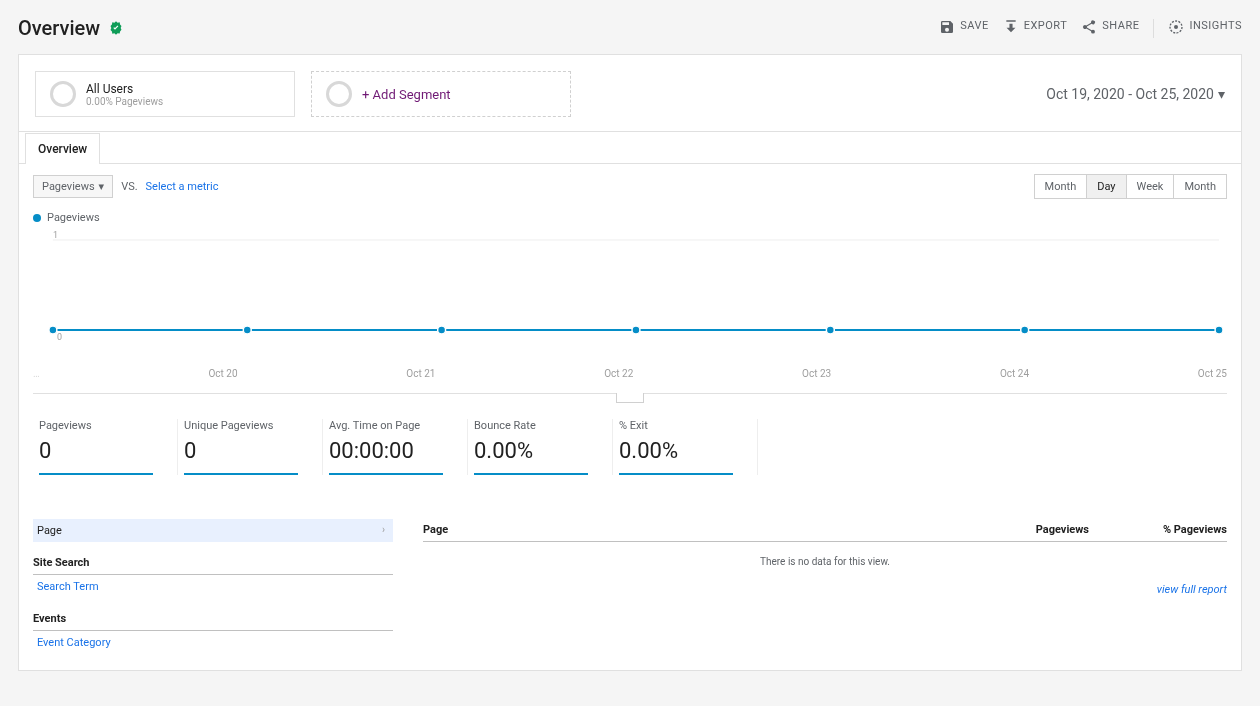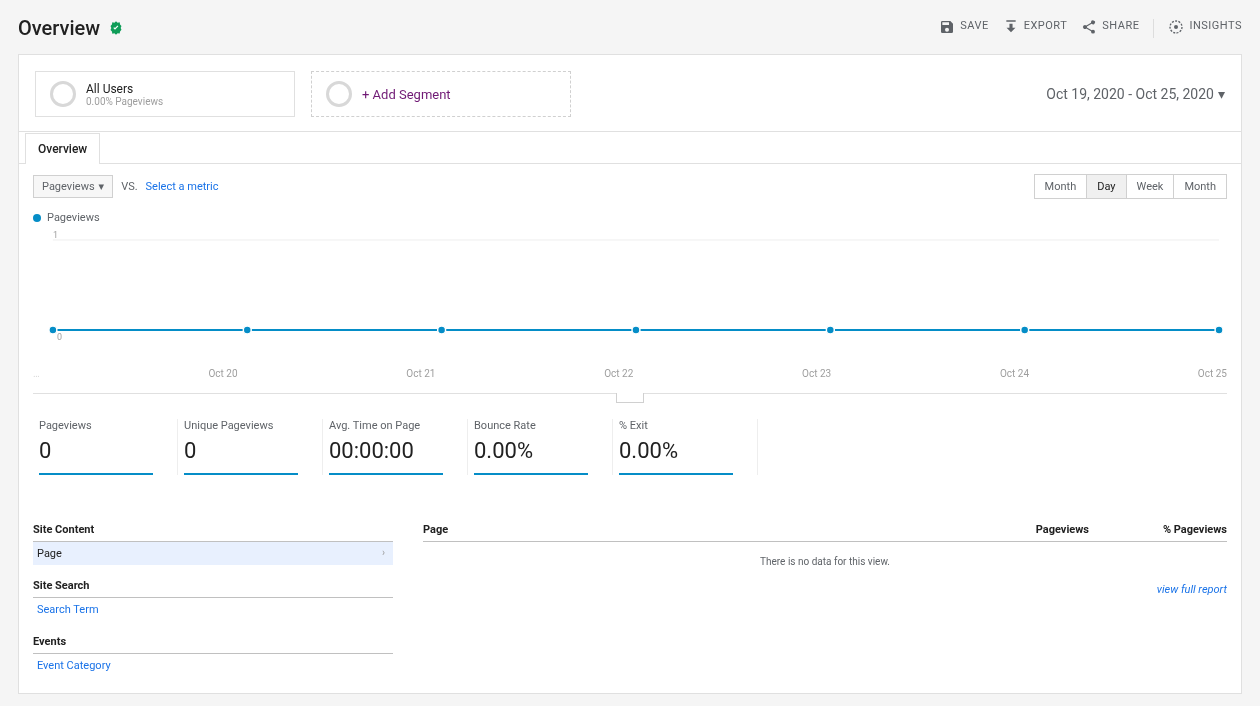--- a/index.html
+++ b/index.html
@@ -206,21 +206,20 @@
         <div class="metric">
        <div class="lbl">% Exit</div>
        <div class="val">0.00%</div>
        <div class="bar"></div>
      </div>
       </div>
 
     <div class="lower">
       <div class="l-left">
         <div class="dim-sec">
-          <div class="dim-hdr">Site Content</div>
           <div class="dim-row active">
             <span>Page</span>
             <span class="chev">›</span>
           </div>
         </div>
         <div class="dim-sec">
           <div class="dim-hdr">Site Search</div>
           <div class="dim-row">
             <span>Search Term</span>
           </div>

